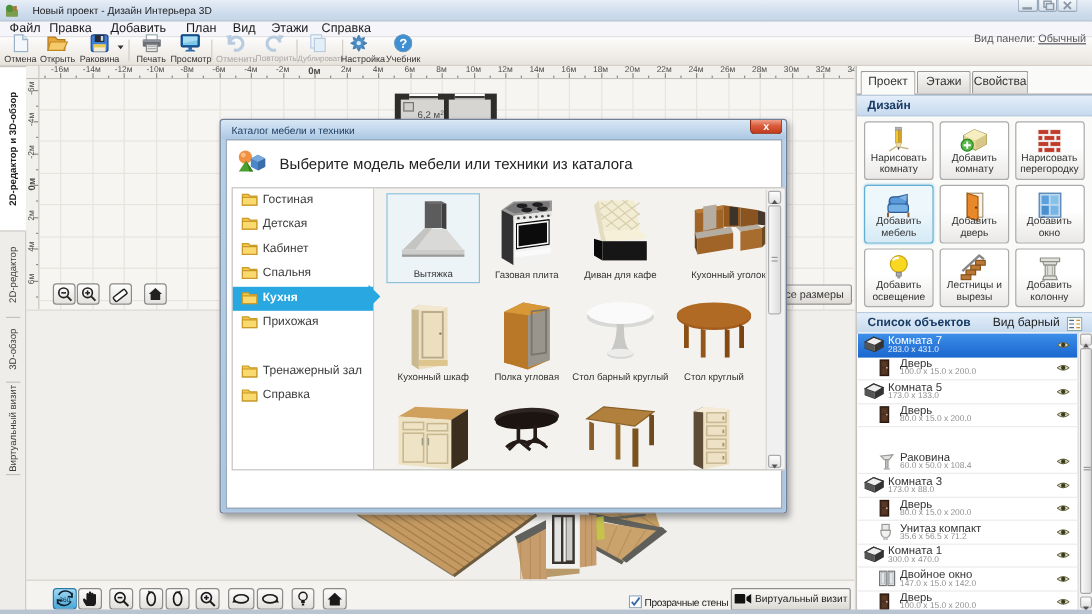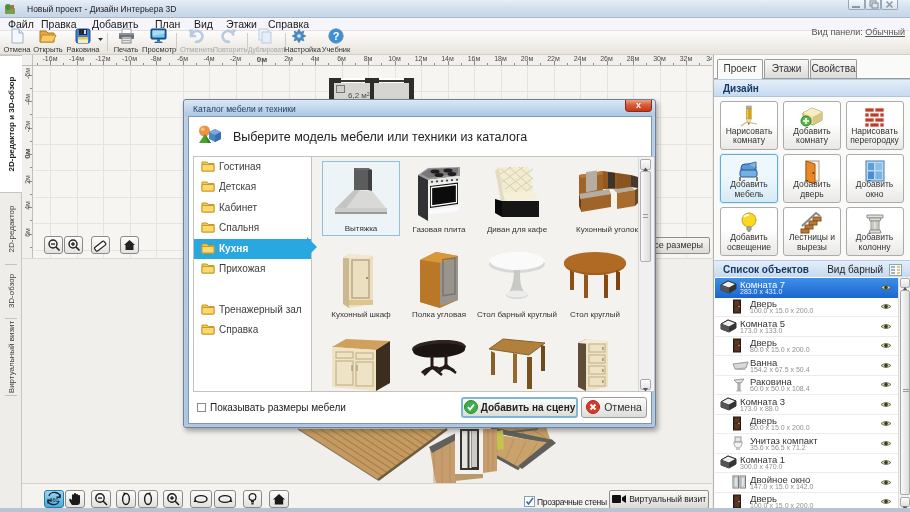--- a/index.html
+++ b/index.html
@@ -783,33 +783,20 @@
             <circle cx="7" cy="7.5" r=".8" fill="#caa"></circle>
           </svg></span>
         <span class="ti">Дверь</span>
         <span class="di">80.0 x 15.0 x 200.0</span>
         <svg class="eye" width="12" height="9" viewBox="0 0 12 9">
           <path d="M1 4.5 Q6 0.5 11 4.5 Q6 8.5 1 4.5 Z" fill="#d8d8c0" stroke="#5a5a30" stroke-width=".8"></path>
           <circle cx="6" cy="4.5" r="1.8" fill="#3a3a20"></circle>
         </svg>
         <span style="position:absolute;left:0;bottom:0;width:183px;border-bottom:1px solid #ececec"></span>
       </div>
-      <div class="orow child" style="top:78.5px">
-        <span style="position:absolute;left:17px;top:2px"><svg width="17" height="12" viewBox="0 0 17 12">
-            <path d="M1 4 L16 2 L14 8 L3 9 Z" fill="#d8d8d6" stroke="#9a9a98"></path>
-            <path d="M3 9 L14 8 L13 10 L4 10 Z" fill="#b8b8b6"></path>
-          </svg></span>
-        <span class="ti">Ванна</span>
-        <span class="di">154.2 x 67.5 x 50.4</span>
-        <svg class="eye" width="12" height="9" viewBox="0 0 12 9">
-          <path d="M1 4.5 Q6 0.5 11 4.5 Q6 8.5 1 4.5 Z" fill="#d8d8c0" stroke="#5a5a30" stroke-width=".8"></path>
-          <circle cx="6" cy="4.5" r="1.8" fill="#3a3a20"></circle>
-        </svg>
-        <span style="position:absolute;left:0;bottom:0;width:183px;border-bottom:1px solid #ececec"></span>
-      </div>
       <div class="orow child" style="top:98.0px">
         <span style="position:absolute;left:17px;top:2px"><svg width="14" height="15" viewBox="0 0 14 15">
             <path d="M2 3 L12 2 L9 6 L5 6 Z" fill="#e2e2e0" stroke="#9a9a98"></path>
             <rect x="6" y="6" width="2" height="7" fill="#c8c8c6" stroke="#9a9a98"></rect>
             <rect x="4.5" y="13" width="5" height="1.5" fill="#b8b8b6"></rect>
           </svg></span>
         <span class="ti">Раковина</span>
         <span class="di">60.0 x 50.0 x 108.4</span>
         <svg class="eye" width="12" height="9" viewBox="0 0 12 9">
           <path d="M1 4.5 Q6 0.5 11 4.5 Q6 8.5 1 4.5 Z" fill="#d8d8c0" stroke="#5a5a30" stroke-width=".8"></path>
@@ -1170,28 +1157,14 @@
               <path d="M4.5 2.5 L7 6 H2 Z" fill="#555"></path>
             </svg></div>
         <div style="position:absolute;left:1px;bottom:1px;width:11px;height:11px;background:linear-gradient(#fdfdfd,#e2e2e2);border:1px solid #aaa;border-radius:2px"><svg width="9" height="9" viewBox="0 0 9 9">
               <path d="M4.5 6.5 L7 3 H2 Z" fill="#555"></path>
             </svg></div>
         <div id="gthumb">
             <div style="position:absolute;left:2px;top:42px;width:5px;height:4px;border-top:1px solid #999;border-bottom:1px solid #999"></div>
           </div>
       </div>
     </div>
-    <div id="dfooter">
-      <div id="dchk"></div>
-      <div id="dchklbl">Показывать размеры мебели</div>
-      <div class="dlgbtn" id="addbtn"><svg style="vertical-align:-3px;margin-right:3px" width="14" height="14" viewBox="0 0 14 14">
-            <circle cx="7" cy="7" r="6.5" fill="#3fae49"></circle>
-            <circle cx="7" cy="7" r="6.5" fill="none" stroke="#2a8a34"></circle>
-            <path d="M4 7.2 L6 9.5 L10 4.5" fill="none" stroke="#fff" stroke-width="1.8"></path>
-          </svg>Добавить на сцену</div>
-      <div class="dlgbtn" id="cancelbtn"><svg style="vertical-align:-3px;margin-right:4px" width="14" height="14" viewBox="0 0 14 14">
-            <circle cx="7" cy="7" r="6.5" fill="#d63a2a"></circle>
-            <circle cx="7" cy="7" r="6.5" fill="none" stroke="#a82a1c"></circle>
-            <path d="M4.5 4.5 L9.5 9.5 M9.5 4.5 L4.5 9.5" stroke="#fff" stroke-width="1.8"></path>
-          </svg>Отмена</div>
-    </div>
   </div>
 </div>
 
 </body></html>

